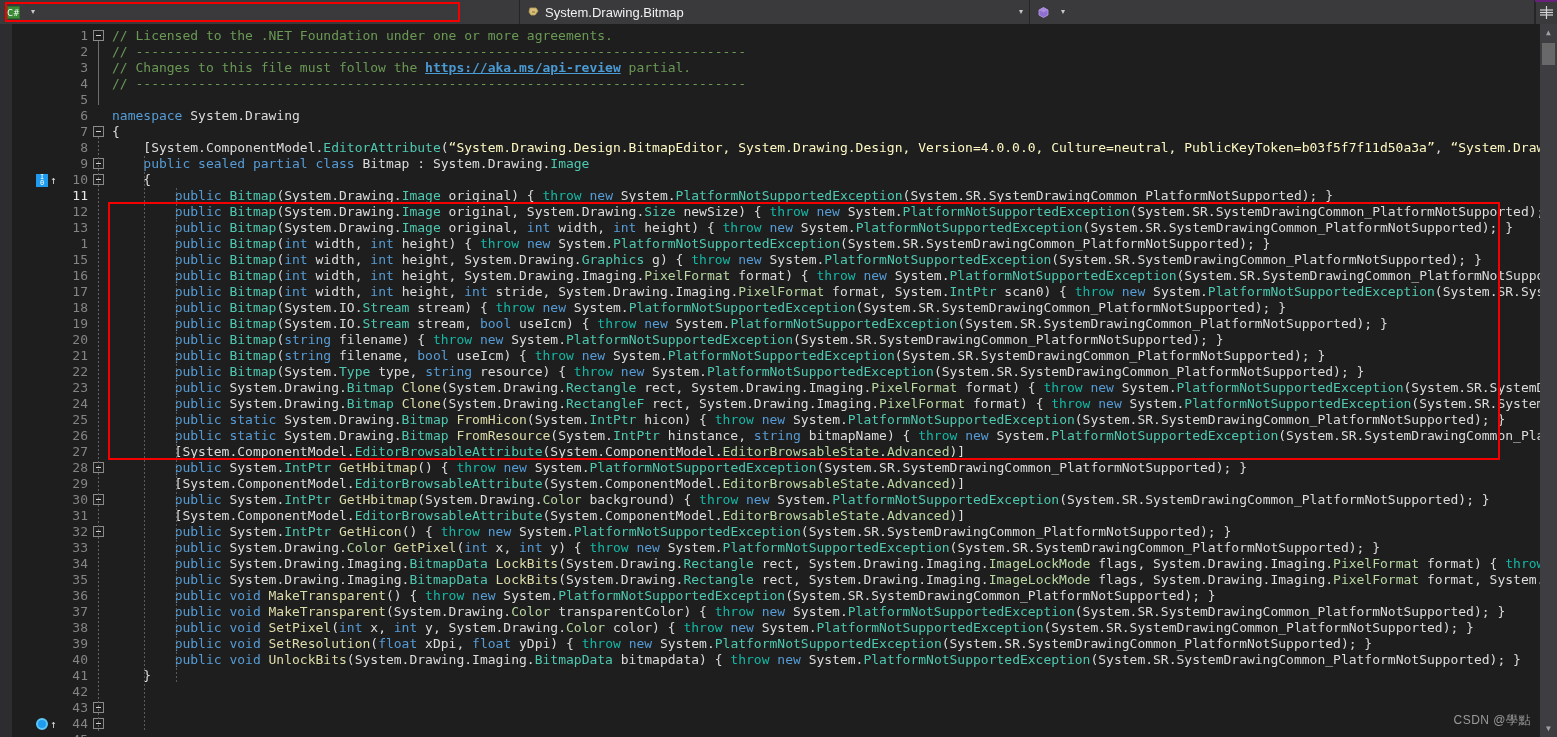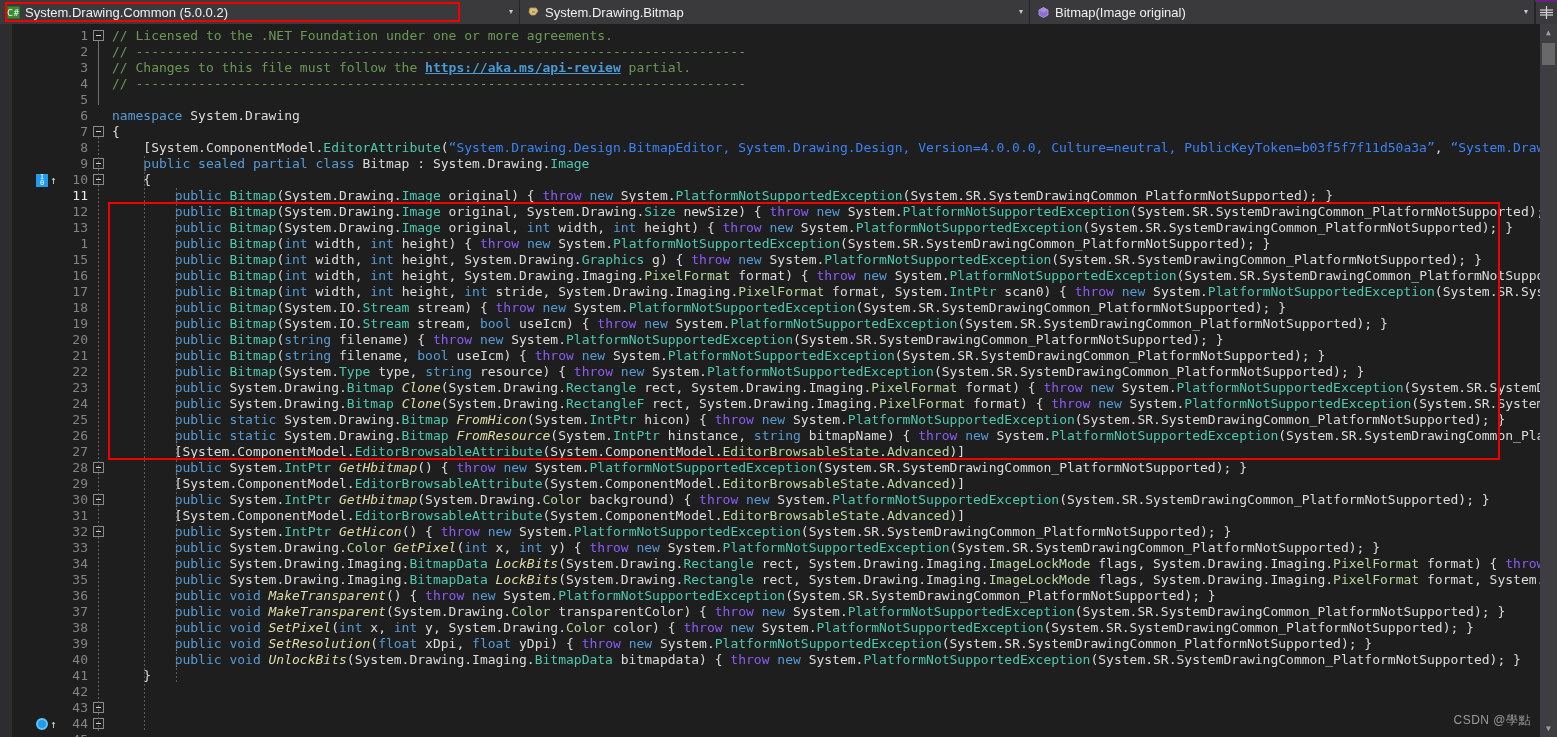--- a/index.html
+++ b/index.html
@@ -147,26 +147,26 @@
   .guide {
     position: absolute;
     width: 1px;
     background: repeating-linear-gradient(to bottom,#5a5a5a 0 2px, transparent 2px 4px);
   }
 
   
   .cmt  { color: #6a9955; }
   .lnk  { color: #4a9ad4; text-decoration: underline; font-weight: bold; }
   .kw   { color: #569cd6; }
-  .ctl  { color: #8b5cf6; }
+  .ctl  { color: #14b8a6; }
   .typ  { color: #4ec9b0; }
   .enum { color: #b8d7a3; }
-  .str  { color: #3b82f6; }
+  .str  { color: #fef9c3; }
   .txt  { color: #dcdcdc; }
-  .mth  { color: #dcdcaa; font-style: italic; }
+  .mth  { color: #dcdcaa; }
   .att  { color: #4ec9b0; }
 
   
   #code-box {
     position: absolute;
     border: 2px solid #f40000;
     pointer-events: none;
     z-index: 5;
   }
 
@@ -231,21 +231,20 @@
 
 <div id="navbar">
 
   <div class="nav-cell" id="nav-project">
     <span class="nav-icon">
       <svg width="13" height="13" viewBox="0 0 13 13">
         <rect x="0.5" y="0.5" width="12" height="12" fill="#388a34" stroke="#2d6e29"></rect>
         <text x="6.5" y="9.5" font-size="8" fill="#ffffff" text-anchor="middle" font-family="DejaVu Sans, sans-serif">C#</text>
       </svg>
     </span>
-    <span class="nav-label">System.Drawing.Common (5.0.0.2)</span>
     <span class="nav-caret">▾</span>
     <div id="nav-project-box"></div>
   </div>
 
   <div class="nav-cell" id="nav-type">
     <span class="nav-icon">
       <svg width="13" height="13" viewBox="0 0 13 13">
         <path d="M3 2 L9 2 L11 5 L8 9 L4 9 L2 6 Z" fill="#d9c07a" stroke="#b8a055" stroke-width="0.8"></path>
         <path d="M5 5 L8 5 L8 7 L5 7 Z" fill="#8a7a3f" opacity="0.6"></path>
       </svg>
@@ -254,21 +253,20 @@
     <span class="nav-caret">▾</span>
   </div>
 
   <div class="nav-cell" id="nav-member">
     <span class="nav-icon">
       <svg width="13" height="13" viewBox="0 0 13 13">
         <path d="M6.5 1.5 L11 4 L11 9 L6.5 11.5 L2 9 L2 4 Z" fill="#8e6fd1" stroke="#b9a0e8" stroke-width="0.8"></path>
         <path d="M6.5 1.5 L11 4 L6.5 6.5 L2 4 Z" fill="#a98ae0"></path>
       </svg>
     </span>
-    <span class="nav-label">Bitmap(Image original)</span>
     <span class="nav-caret">▾</span>
   </div>
 
   <div id="nav-splitter">
     <svg width="15" height="15" viewBox="0 0 15 15">
       <line x1="7.5" y1="1" x2="7.5" y2="14" stroke="#d4d4d4" stroke-width="1.2"></line>
       <line x1="1" y1="7.5" x2="14" y2="7.5" stroke="#d4d4d4" stroke-width="1.2"></line>
       <line x1="1" y1="5" x2="14" y2="5" stroke="#d4d4d4" stroke-width="1.2"></line>
       <line x1="1" y1="10" x2="14" y2="10" stroke="#d4d4d4" stroke-width="1.2"></line>
     </svg>

